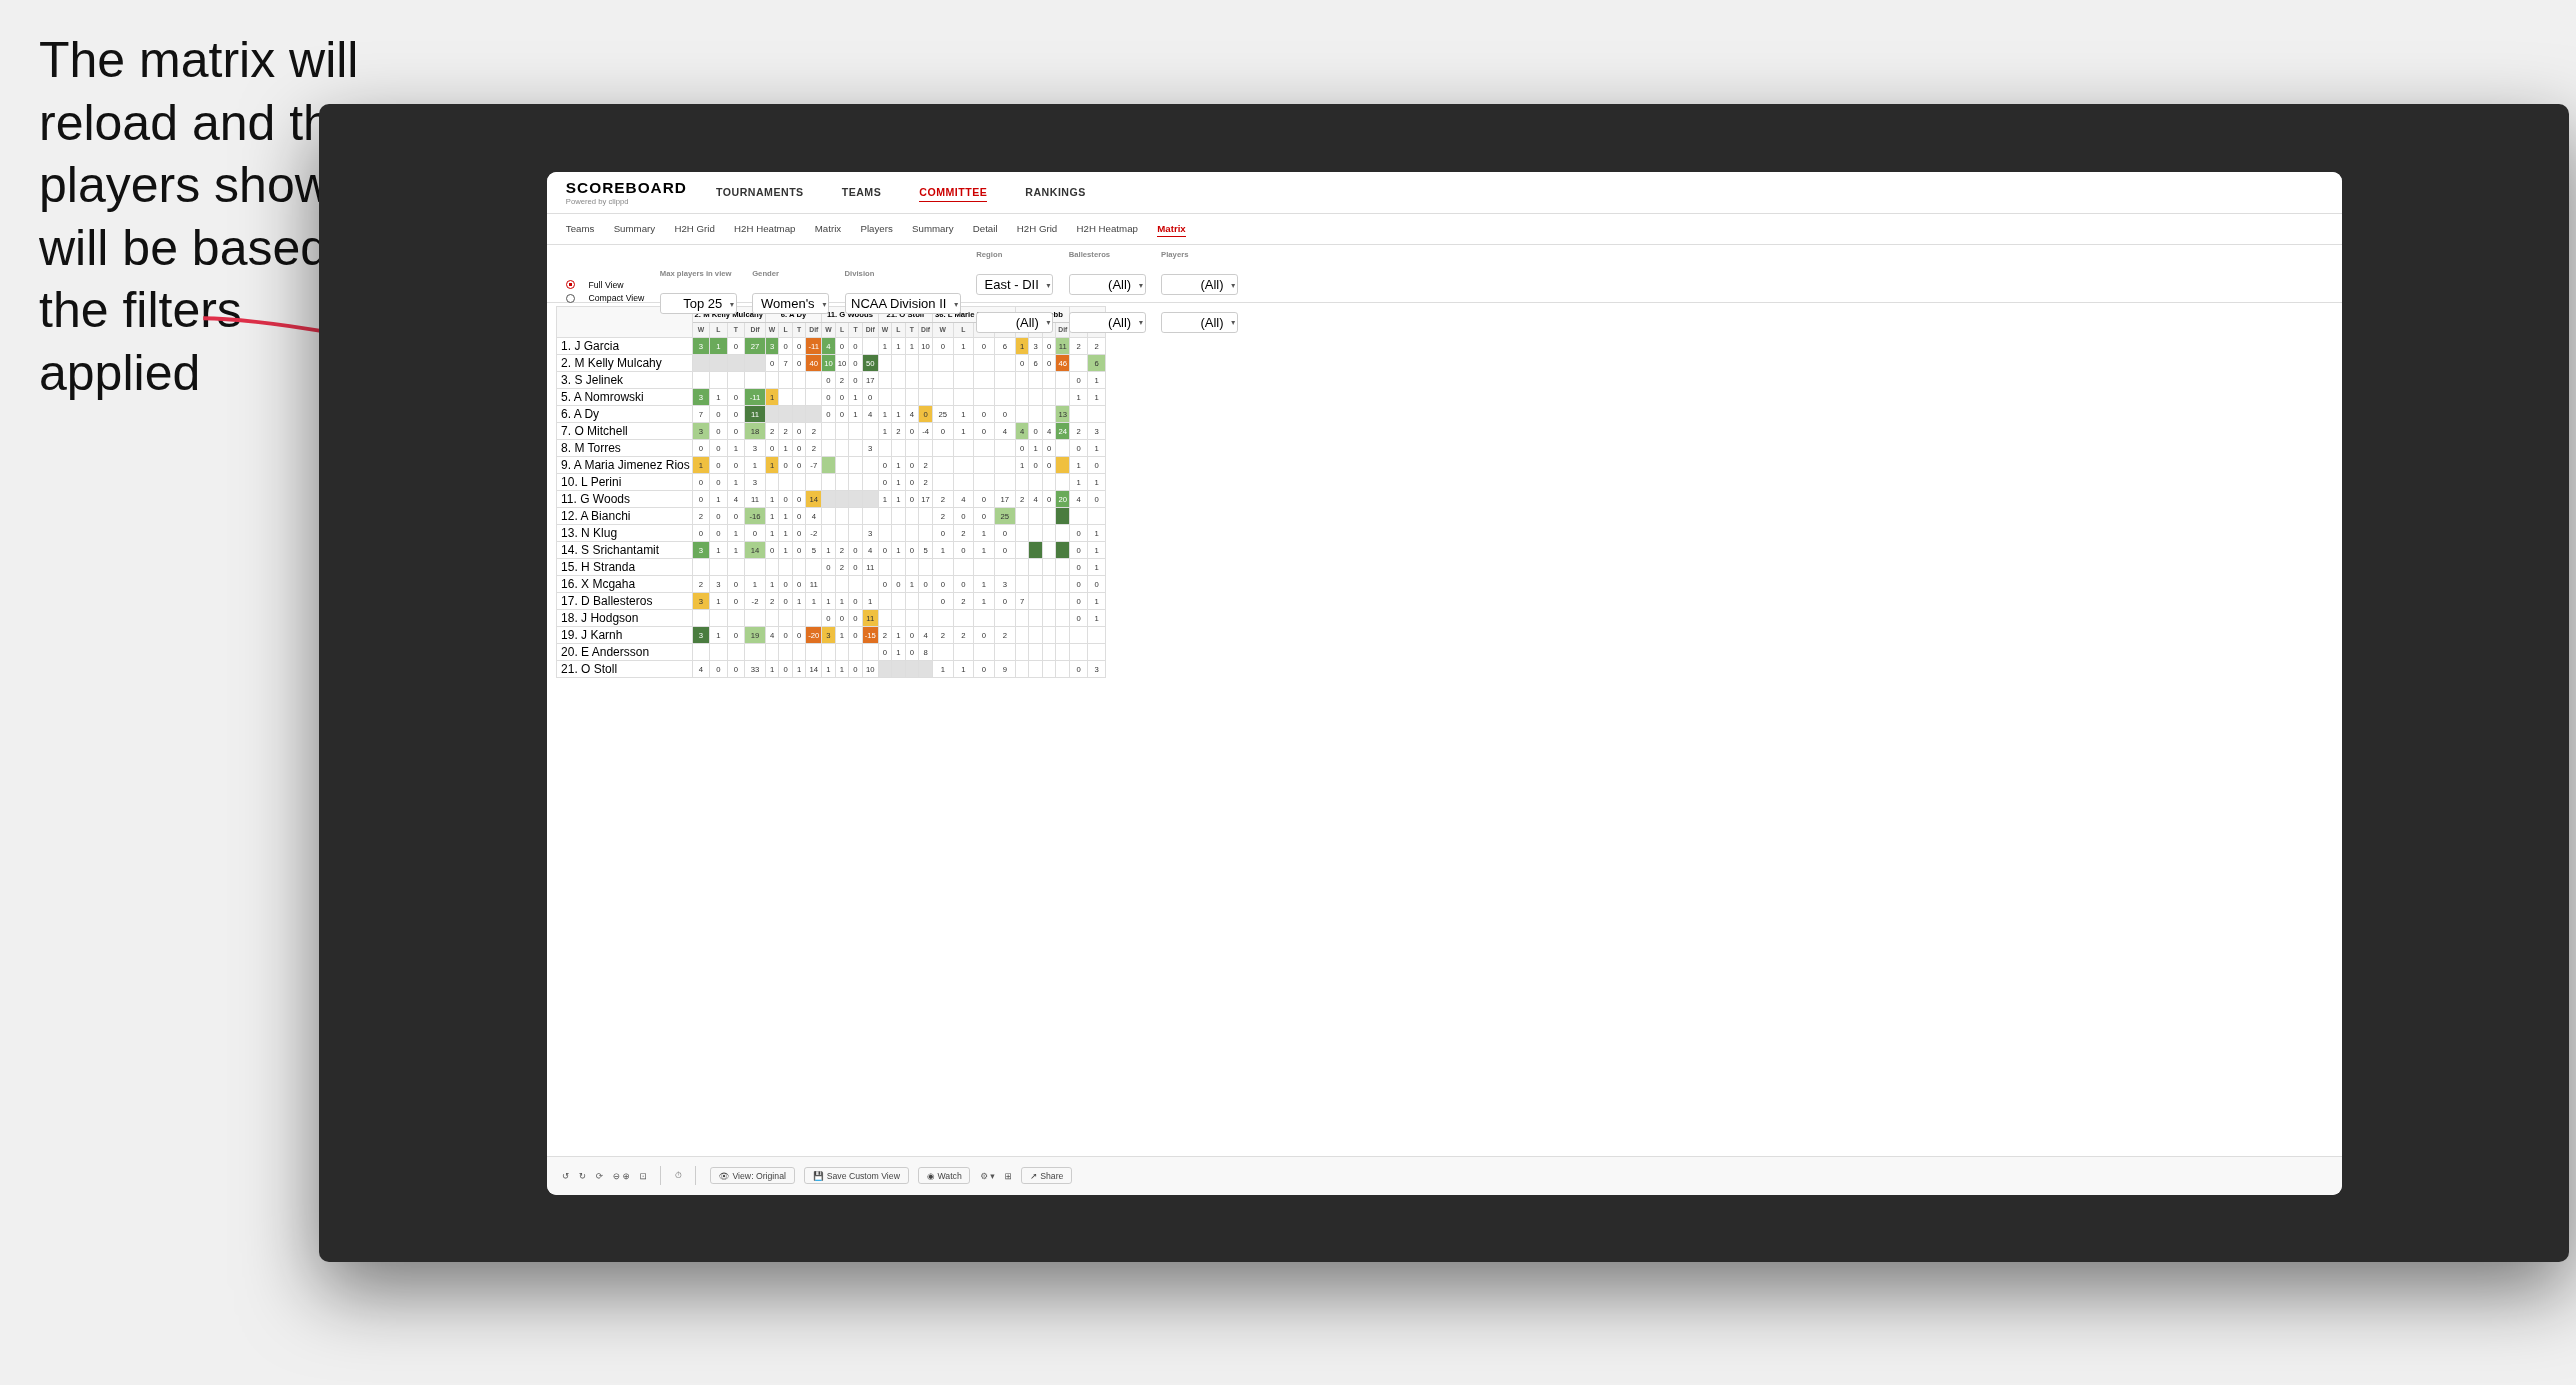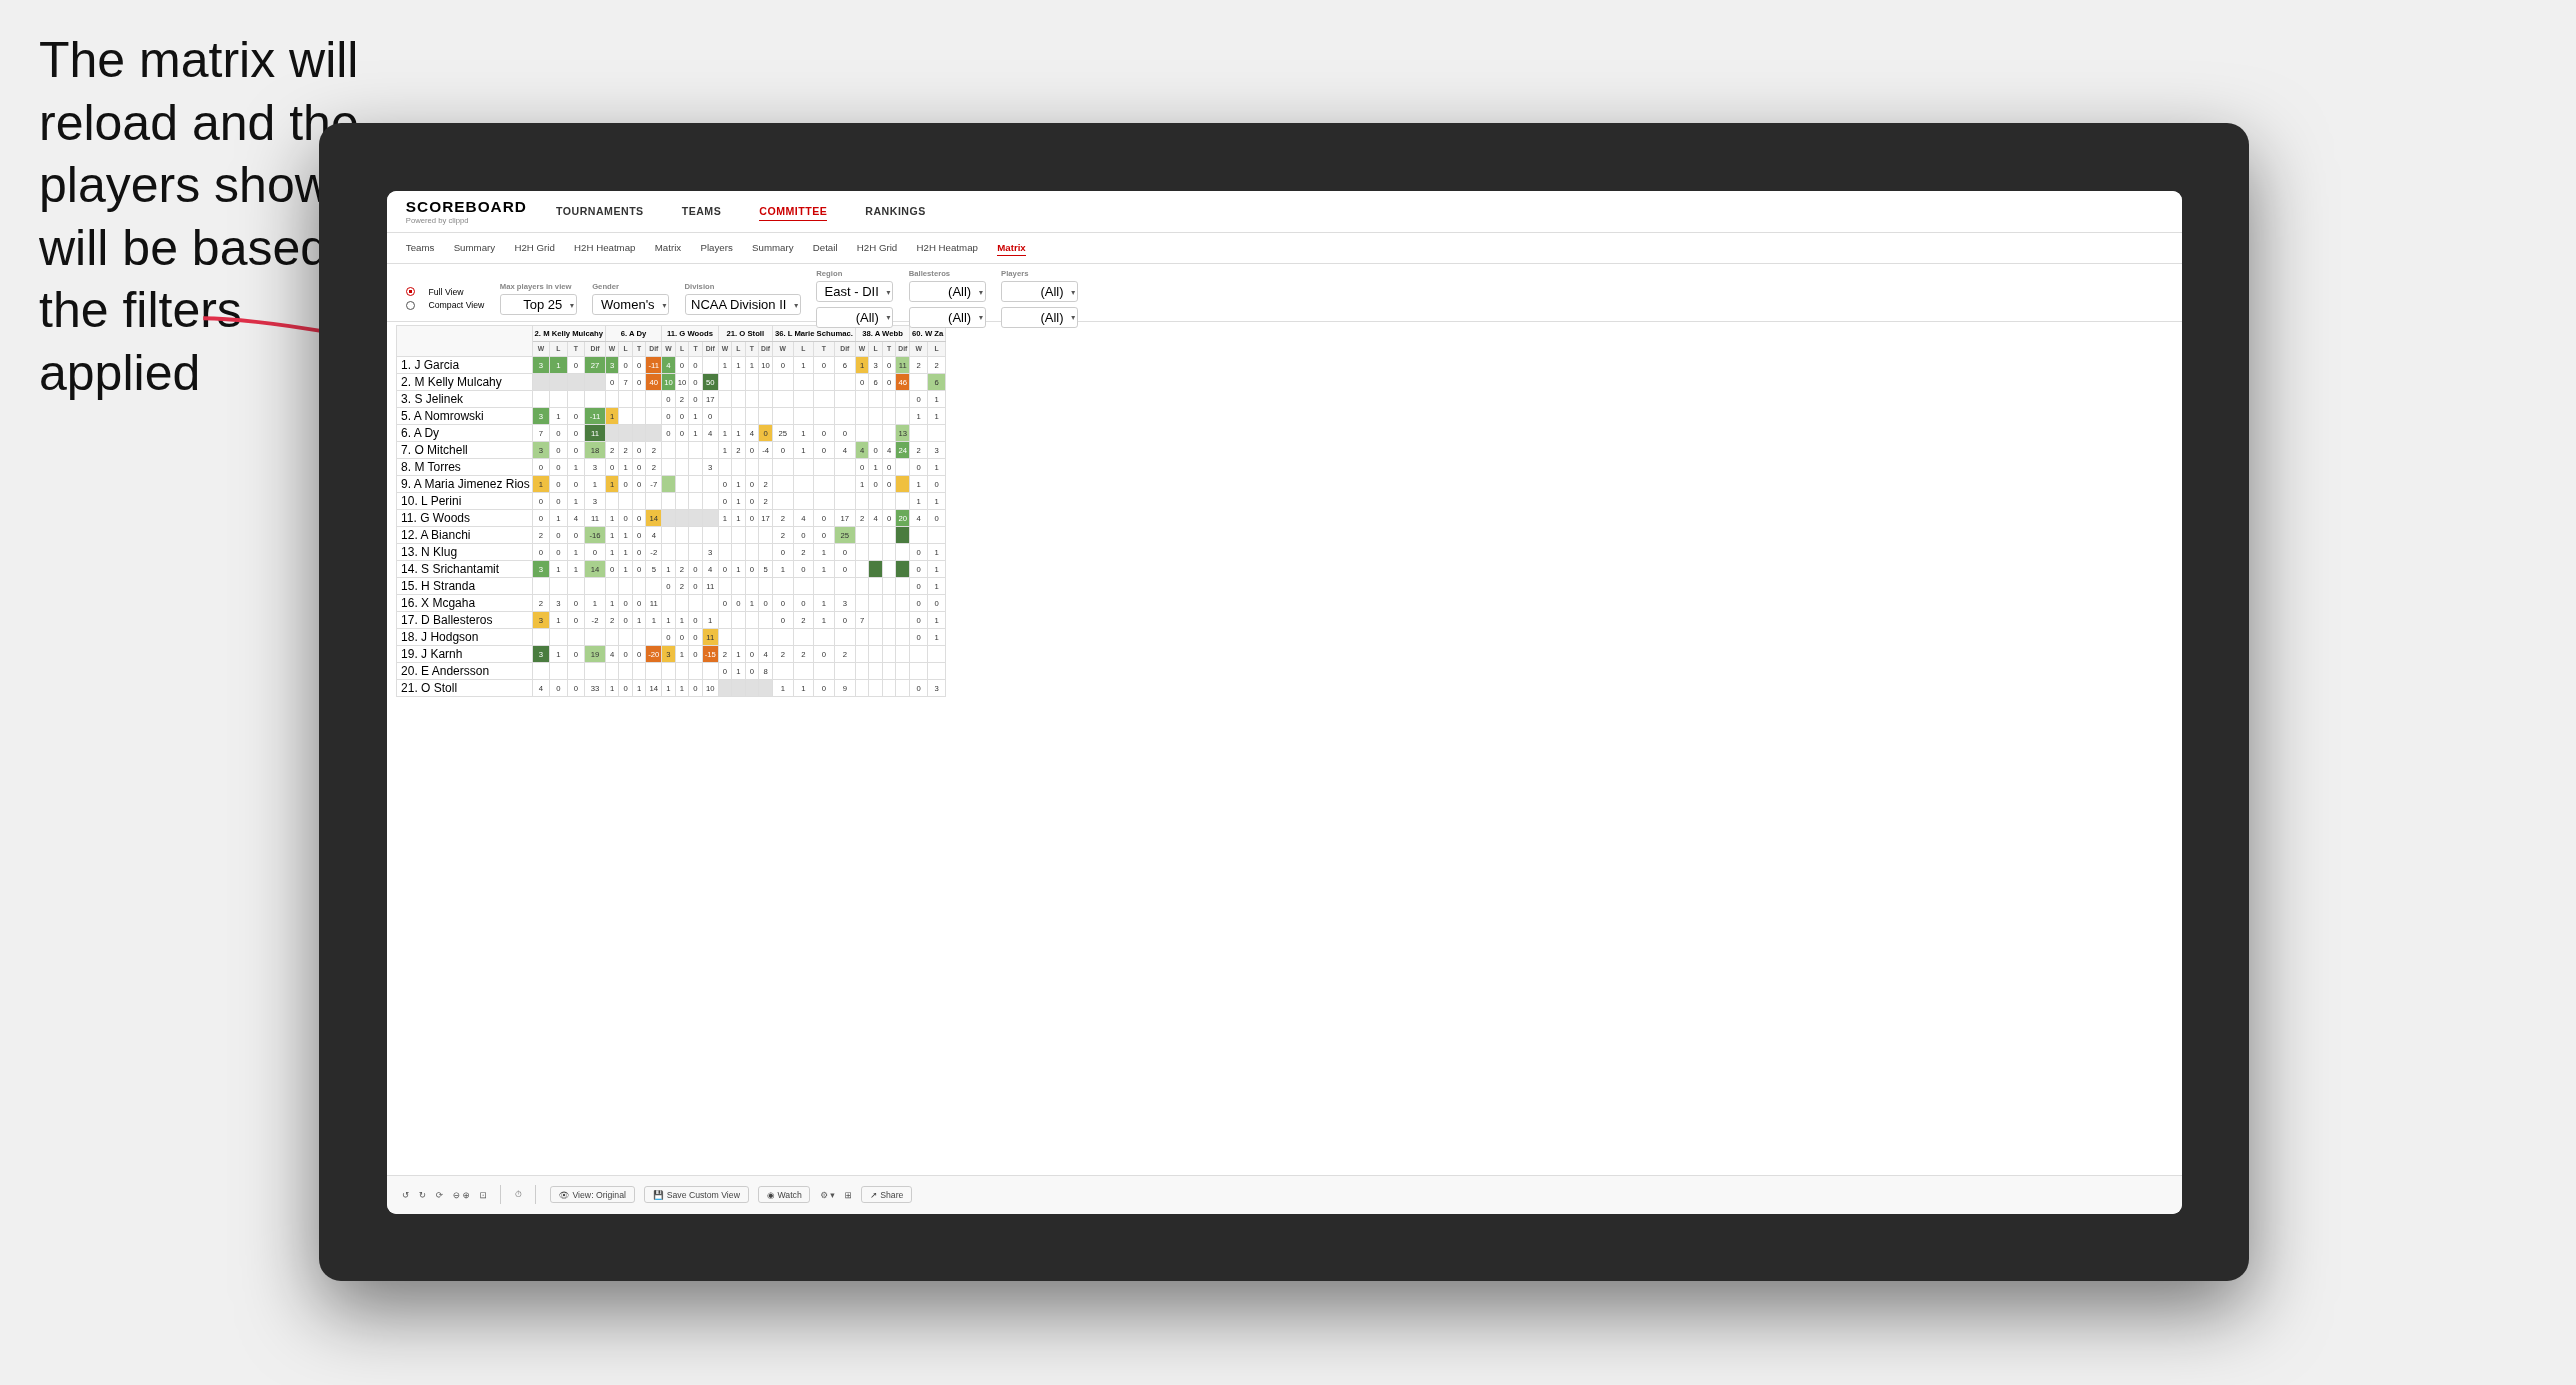--- a/index.html
+++ b/index.html
@@ -21,25 +21,25 @@
       font-weight: 400;
       line-height: 1.25;
       color: #111;
       width: 367px;
     }
 
     
     .tablet {
       position: absolute;
       left: 319px;
-      top: 123px;
-      width: 1930px;
+      top: 104px;
+      width: 2250px;
       height: 1158px;
       background: #2a2a2a;
-      border-radius: 22px;
+      border-radius: 10px;
       box-shadow: 0 29px 77px rgba(0,0,0,0.5);
       display: flex;
       align-items: center;
       justify-content: center;
     }
 
     .tablet-screen {
       width: 1795px;
       height: 1023px;
       background: #fff;
@@ -153,21 +153,21 @@
     }
 
     .radio-dot.selected {
       border-color: #c00;
       background: radial-gradient(circle, #c00 40%, #fff 40%);
     }
 
     .filter-group {
       display: flex;
       flex-direction: column;
-      gap: 3px;
+      gap: 15px;
     }
 
     .filter-label {
       font-size: 7.7px;
       color: #888;
       font-weight: 600;
     }
 
     .filter-select {
       font-size: 13px;

